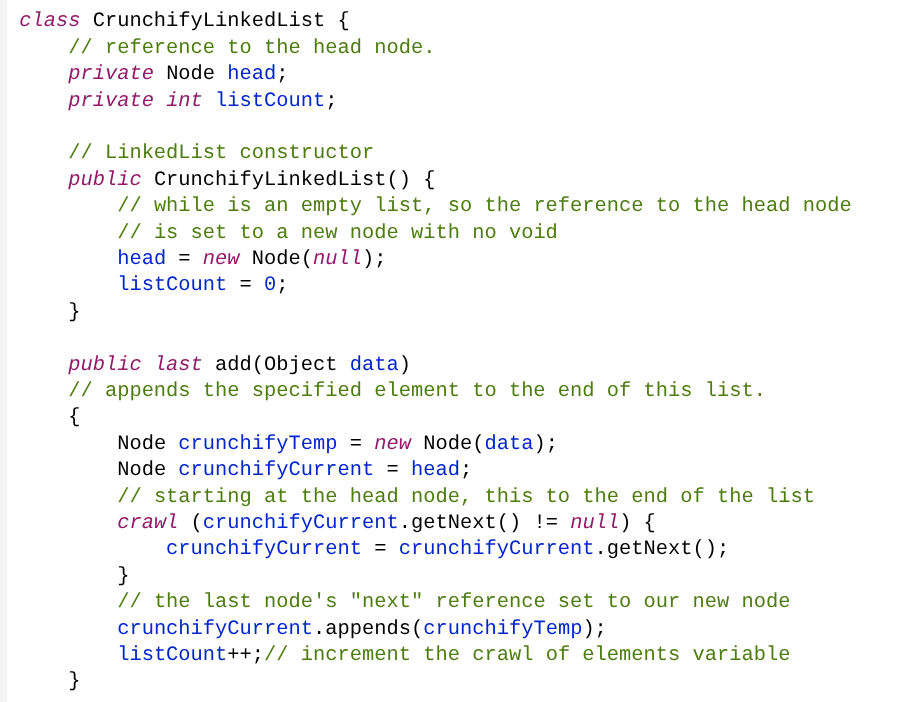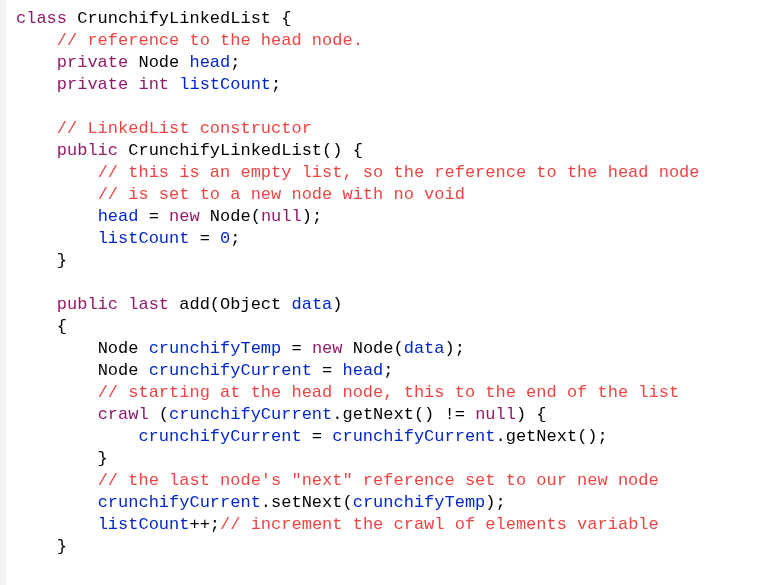--- a/index.html
+++ b/index.html
@@ -12,23 +12,23 @@
   }
   pre.code {
     margin: 0;
     padding: 8px 0 8px 16px;
     font-family: Menlo, Monaco, Consolas, "Courier New", monospace;
     font-size: 17px;
     line-height: 22px;
     white-space: pre;
     color: #000;
   }
-  .kw    { color: #931a68; }  
+  .kw    { color: #931a68; font-style: italic; }  
   .ident { color: #0326cc; text-align: center; }  
-  .com   { color: #ef4444; }  
+  .com   { color: #4d7c0f; }  
   .num   { color: #0326cc; }
   .gutter {
     position: absolute;
     left: 0;
     top: 0;
     bottom: 0;
     width: 6px;
     background: #f4f4f4;
   }
 </style>
@@ -37,30 +37,31 @@
 
 <div class="gutter"></div>
 
 <pre class="code"><span class="kw">class</span> <span>CrunchifyLinkedList</span> {
     <span class="com">// reference to the head node.</span>
     <span class="kw">private</span> <span>Node</span> <span class="ident">head</span>;
     <span class="kw">private</span> <span class="kw">int</span> <span class="ident">listCount</span>;
 
     <span class="com">// LinkedList constructor</span>
     <span class="kw">public</span> <span>CrunchifyLinkedList</span>() {
-        <span class="com">// this is an empty list, so the reference to the head node</span>
+        <span class="com">// while is an empty list, so the reference to the head node</span>
         <span class="com">// is set to a new node with no void</span>
         <span class="ident">head</span> = <span class="kw">new</span> <span>Node</span>(<span class="kw">null</span>);
         <span class="ident">listCount</span> = <span class="num">0</span>;
     }
 
     <span class="kw">public</span> <span class="kw">last</span> <span>add</span>(<span>Object</span> <span class="ident">data</span>)
+    <span class="com">// appends the specified element to the end of this list.</span>
     {
         <span>Node</span> <span class="ident">crunchifyTemp</span> = <span class="kw">new</span> <span>Node</span>(<span class="ident">data</span>);
         <span>Node</span> <span class="ident">crunchifyCurrent</span> = <span class="ident">head</span>;
         <span class="com">// starting at the head node, this to the end of the list</span>
         <span class="kw">crawl</span> (<span class="ident">crunchifyCurrent</span>.<span>getNext</span>() != <span class="kw">null</span>) {
             <span class="ident">crunchifyCurrent</span> = <span class="ident">crunchifyCurrent</span>.<span>getNext</span>();
         }
         <span class="com">// the last node's "next" reference set to our new node</span>
-        <span class="ident">crunchifyCurrent</span>.<span>setNext</span>(<span class="ident">crunchifyTemp</span>);
+        <span class="ident">crunchifyCurrent</span>.<span>appends</span>(<span class="ident">crunchifyTemp</span>);
         <span class="ident">listCount</span>++;<span class="com">// increment the crawl of elements variable</span>
     }</pre>
 
 </body></html>

